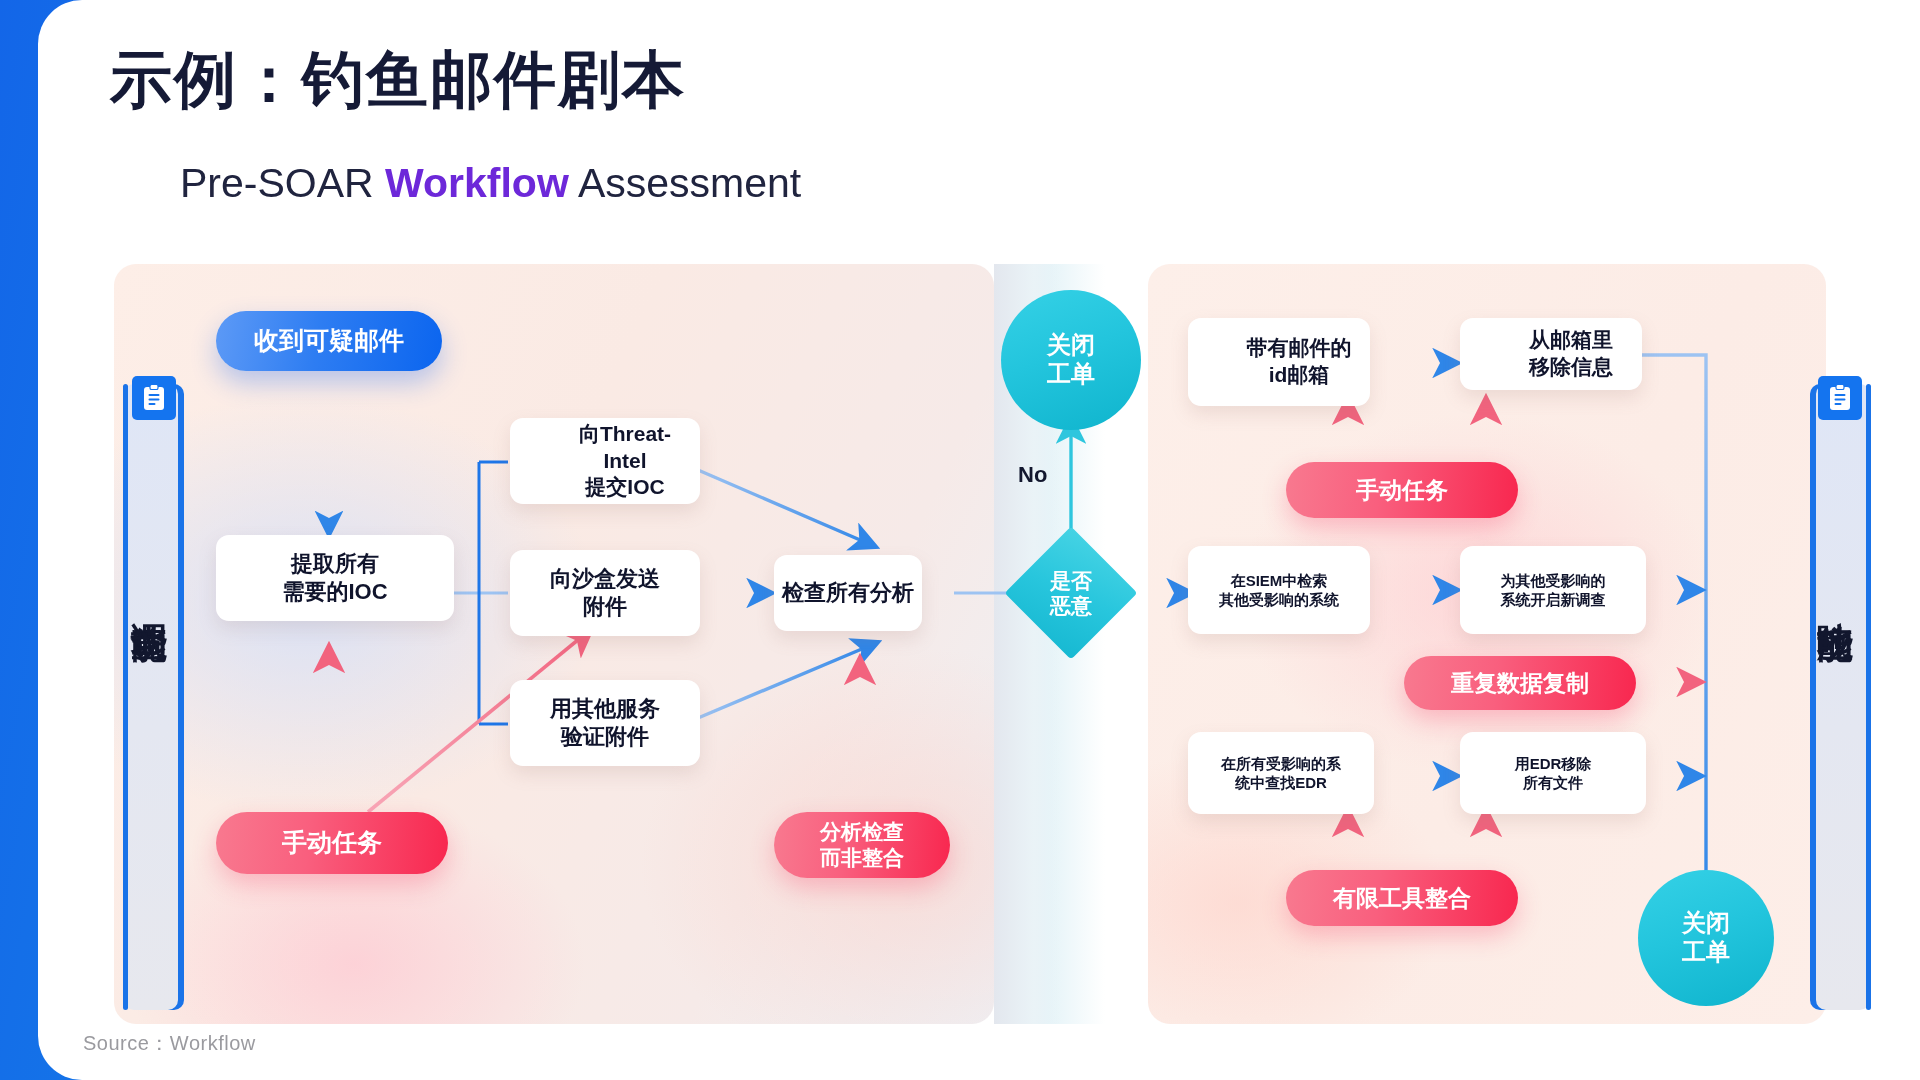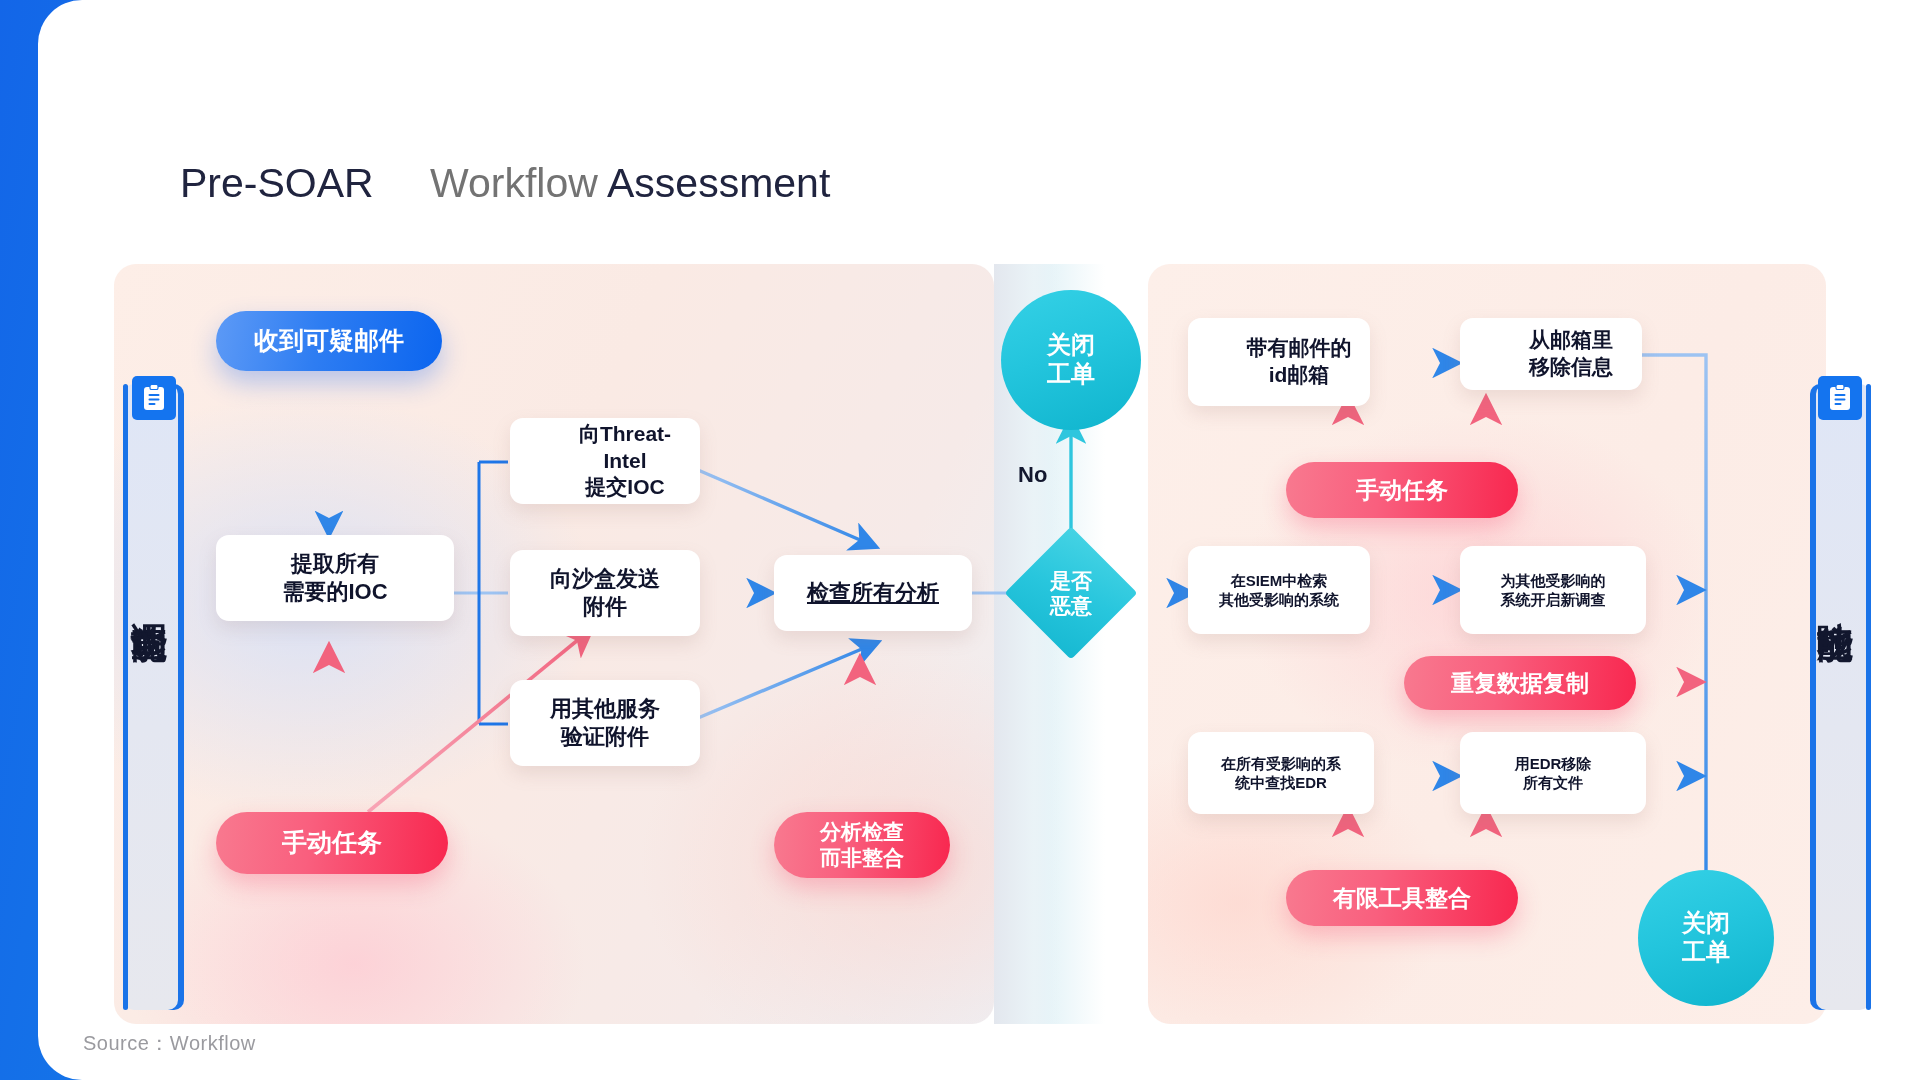--- a/index.html
+++ b/index.html
@@ -17,21 +17,21 @@
   
   #title {
     position:absolute; left:72px; top:38px;
     font-size:62px; font-weight:bold; color:#151a36; letter-spacing:2px;
     white-space:nowrap;
   }
   #subtitle {
     position:absolute; left:142px; top:160px;
     font-size:41px; color:#20243f; white-space:nowrap; font-weight:400;
   }
-  #subtitle .hl { color:#737373; font-weight:normal;margin-left:45px; }
+  #subtitle .hl { color:#6d28d9; font-weight:bold; }
   #source {
     position:absolute; left:45px; top:1030px;
     font-size:20px; color:#9a9a9f; letter-spacing:.5px;
   }
   
   .panel {
     position:absolute; top:264px; height:760px; border-radius:22px;
   }
   #panel-left {
     left:76px; width:880px;
@@ -115,20 +115,21 @@
     line-height:1.2; display:flex; align-items:center; justify-content:center;
   }
   .edge-label { position:absolute; font-size:22px; font-weight:bold; color:#12172e; }
   svg.wires { position:absolute; left:0; top:0; width:1920px; height:1080px; pointer-events:none; }
 </style>
 </head>
 <body>
 
 <div id="card">
 
+  <div id="title">示例：钓鱼邮件剧本</div>
   <div id="subtitle"><span>Pre-SOAR </span><span class="hl">Workflow</span><span> Assessment</span></div>
 
   <div class="panel" id="panel-left"></div>
   <div id="mid-band"></div>
   <div id="mid-band2"></div>
   <div class="panel" id="panel-right"></div>
 
   <svg class="wires">
     <defs>
       <marker id="ab" markerWidth="9" markerHeight="9" refX="7" refY="4.5" orient="auto">
@@ -234,21 +235,21 @@
   <div class="pill blue" style="left:178px; top:311px; width:226px; height:60px; font-size:25px;">收到可疑邮件</div>
 
   <div class="node lg" style="left:178px; top:535px; width:238px; height:86px;">提取所有<br>需要的IOC</div>
 
   <div class="node md" style="left:472px; top:418px; width:190px; height:86px;">向Threat-Intel<br>提交IOC</div>
 
   <div class="node lg" style="left:472px; top:550px; width:190px; height:86px;">向沙盒发送<br>附件</div>
 
   <div class="node lg" style="left:472px; top:680px; width:190px; height:86px;">用其他服务<br>验证附件</div>
 
-  <div class="node lg" style="left:736px; top:555px; width:198px; height:76px;text-decoration:underline;">检查所有分析</div>
+  <div class="node lg" style="left:736px; top:555px; width:148px; height:76px;">检查所有分析</div>
 
   <div class="pill" style="left:178px; top:812px; width:232px; height:62px; font-size:25px;">手动任务</div>
 
   <div class="pill" style="left:736px; top:812px; width:176px; height:66px; font-size:21px;">分析检查<br>而非整合</div>
 
   <div class="circle" style="left:963px; top:290px; width:140px; height:140px; font-size:24px;">关闭<br>工单</div>
 
   <div class="edge-label" style="left:980px; top:462px;">No</div>
 
   <div class="diamond" style="left:986px; top:546px; width:94px; height:94px;"></div>

